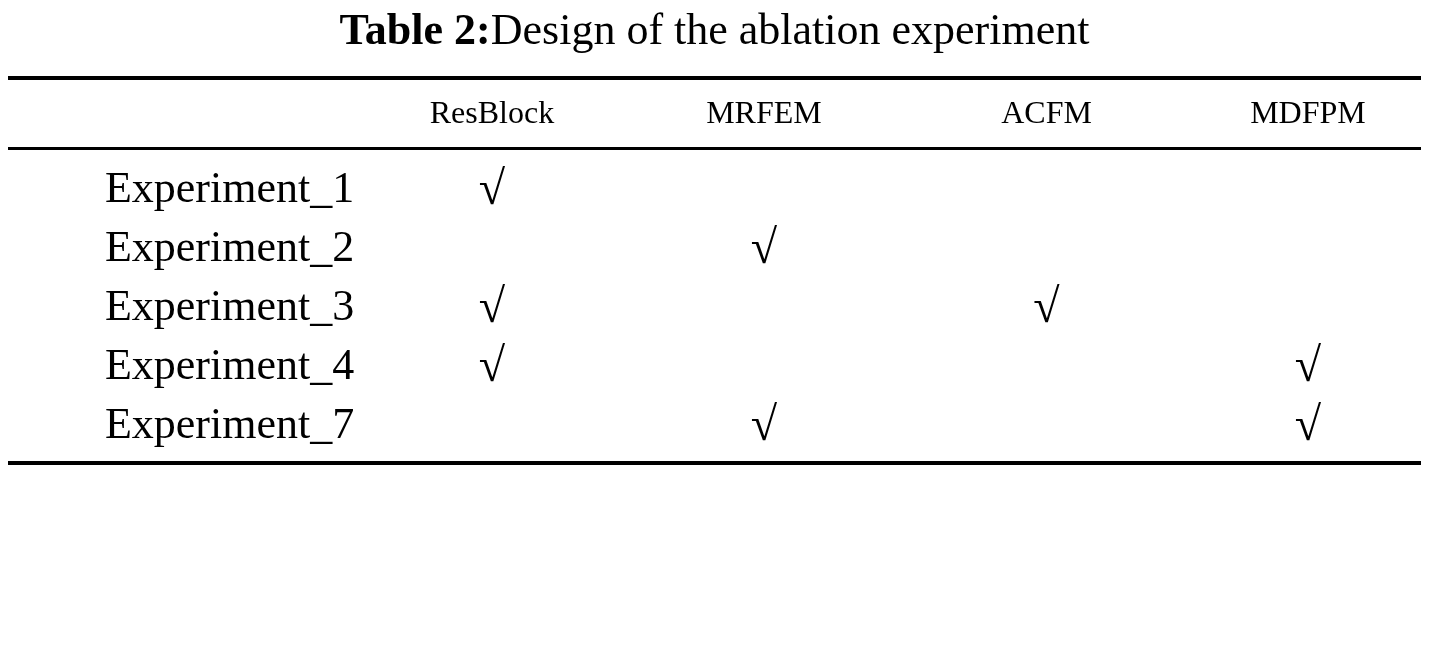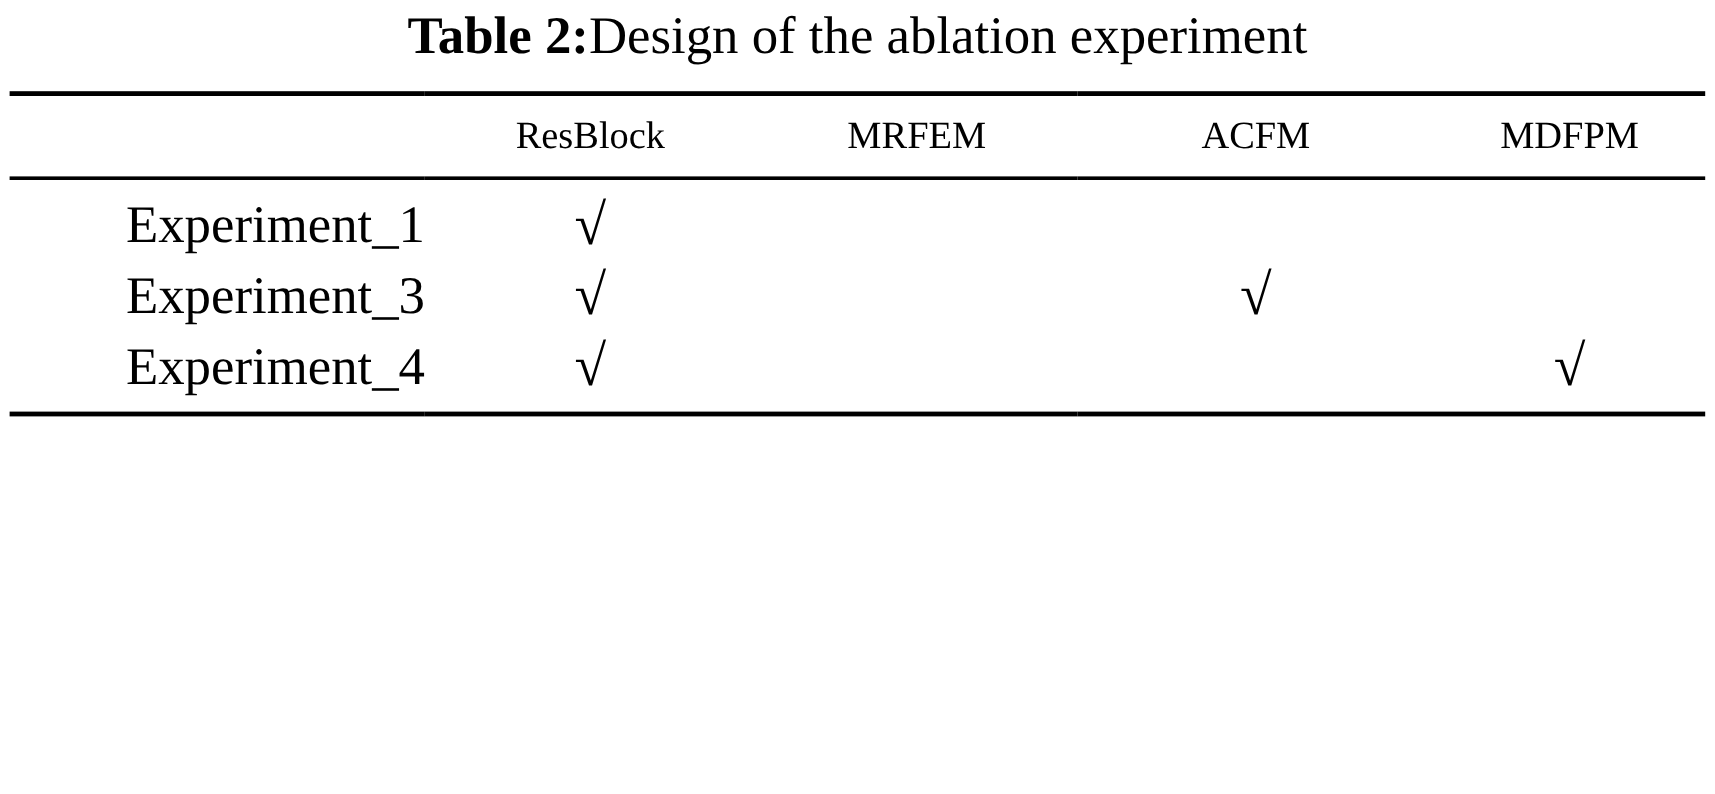--- a/index.html
+++ b/index.html
@@ -98,28 +98,42 @@
     </thead>
     <tbody>
         <tr>
           <td class="row-label">Experiment_1</td>
           <td class="check-cell">√</td>
           <td class="check-cell"></td>
           <td class="check-cell"></td>
           <td class="check-cell"></td>
         </tr>
         <tr>
+          <td class="row-label">Experiment_2</td>
+          <td class="check-cell"></td>
+          <td class="check-cell">√</td>
+          <td class="check-cell"></td>
+          <td class="check-cell"></td>
+        </tr>
+        <tr>
           <td class="row-label">Experiment_3</td>
           <td class="check-cell">√</td>
           <td class="check-cell"></td>
           <td class="check-cell">√</td>
           <td class="check-cell"></td>
         </tr>
         <tr>
           <td class="row-label">Experiment_4</td>
           <td class="check-cell">√</td>
           <td class="check-cell"></td>
           <td class="check-cell"></td>
           <td class="check-cell">√</td>
         </tr>
+        <tr>
+          <td class="row-label">Experiment_7</td>
+          <td class="check-cell"></td>
+          <td class="check-cell">√</td>
+          <td class="check-cell"></td>
+          <td class="check-cell">√</td>
+        </tr>
       </tbody>
   </table>
 </div>
 
 </body></html>

